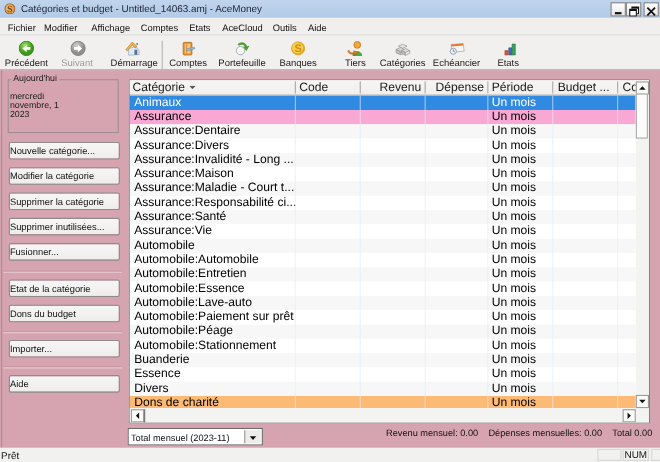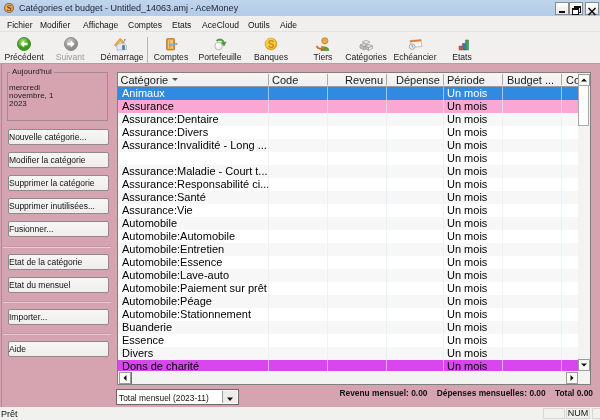--- a/index.html
+++ b/index.html
@@ -38,21 +38,21 @@
   .sel{background:#318ae2;color:#fff;}
   .colline{position:absolute;top:14px;width:1px;background:rgba(226,237,245,0.62);height:284px;}
   
   .sbbtn{position:absolute;background:#fbfbfa;border:1px solid #9b9b9b;box-sizing:border-box;}
   .sbbtn svg{display:block;}
   
   #combo{left:116px;top:325px;width:123px;height:16px;background:#fff;border:1px solid #6a6a6a;box-sizing:border-box;}
   #combo-text{left:2px;top:2.5px;font-size:8.4px;color:#111;position:absolute;white-space:nowrap;}
   #combo-btn{position:absolute;right:1px;top:1px;width:14px;height:12px;background:#ececeb;border-left:1px solid #9a9a9a;}
   
-  #summary{position:absolute;right:7px;top:324px;font-size:8.4px;font-weight:bold;color:#111;white-space:nowrap;}
+  #summary{position:absolute;right:7px;top:324px;font-size:8.4px;font-weight:normal;color:#111;white-space:nowrap;}
   
   #statusbar{left:0;top:407px;width:600px;height:13px;background:#f1f1f0;}
   .spanel{position:absolute;top:1px;height:11px;border:1px solid #d8d8d7;box-sizing:border-box;}
 </style></head>
 <body>
 <div class="abs" id="titlebar">
   <svg class="abs" style="left:4px;top:3px" width="10" height="10" viewBox="0 0 10 10">
     <circle cx="5" cy="5" r="5" fill="#8a5a28"></circle>
     <circle cx="5" cy="5" r="4.3" fill="#d89a52"></circle>
     <circle cx="4.4" cy="4.2" r="3" fill="#e8af66"></circle>
@@ -187,21 +187,21 @@
   <div class="dateline" style="top:27px">novembre, 1</div>
   <div class="dateline" style="top:35px">2023</div>
 
   <div class="sbtn" style="top:65px">Nouvelle catégorie...</div>
   <div class="sbtn" style="top:88px">Modifier la catégorie</div>
   <div class="sbtn" style="top:111px">Supprimer la catégorie</div>
   <div class="sbtn" style="top:134px">Supprimer inutilisées...</div>
   <div class="sbtn" style="top:157px">Fusionner...</div>
   <div class="ssep" style="top:183px"></div>
   <div class="sbtn" style="top:190px">Etat de la catégorie</div>
-  <div class="sbtn" style="top:213px">Etat du mensuel</div>
+  <div class="sbtn" style="top:213px">Dons du budget</div>
   <div class="ssep" style="top:238px"></div>
   <div class="sbtn" style="top:245px">Importer...</div>
   <div class="ssep" style="top:270px"></div>
   <div class="sbtn" style="top:277px">Aide</div>
 
   <div class="abs" id="table">
     <div id="thead">
       <div class="htxt" style="left:2.5px">Catégorie</div>
       <svg class="abs" style="left:54px;top:5px" width="6" height="3">
           <path d="M0 0 L6 0 L3 3 Z" fill="#555"></path>
@@ -234,20 +234,21 @@
         </div>
       <div class="row" style="top:39px;background:#ffffff">
           <span class="c1">Assurance:Divers</span>
           <span class="c5">Un mois</span>
         </div>
       <div class="row" style="top:52px;background:#f7f7f7">
           <span class="c1">Assurance:Invalidité - Long ...</span>
           <span class="c5">Un mois</span>
         </div>
       <div class="row" style="top:65px;background:#ffffff">
+          <span class="c1">Assurance:Maison</span>
           <span class="c5">Un mois</span>
         </div>
       <div class="row" style="top:78px;background:#f7f7f7">
           <span class="c1">Assurance:Maladie - Court t...</span>
           <span class="c5">Un mois</span>
         </div>
       <div class="row" style="top:91px;background:#ffffff">
           <span class="c1">Assurance:Responsabilité ci...</span>
           <span class="c5">Un mois</span>
         </div>
@@ -296,21 +297,21 @@
           <span class="c5">Un mois</span>
         </div>
       <div class="row" style="top:247px;background:#ffffff">
           <span class="c1">Essence</span>
           <span class="c5">Un mois</span>
         </div>
       <div class="row" style="top:260px;background:#f7f7f7">
           <span class="c1">Divers</span>
           <span class="c5">Un mois</span>
         </div>
-      <div class="row" style="top:273px;background:#d946ef">
+      <div class="row" style="top:273px;background:#fdba74">
           <span class="c1">Dons de charité</span>
           <span class="c5">Un mois</span>
         </div>
     </div>
 
     <div class="colline" style="left:150px"></div>
     <div class="colline" style="left:209px"></div>
     <div class="colline" style="left:268px"></div>
     <div class="colline" style="left:325px"></div>
     <div class="colline" style="left:384px"></div>

